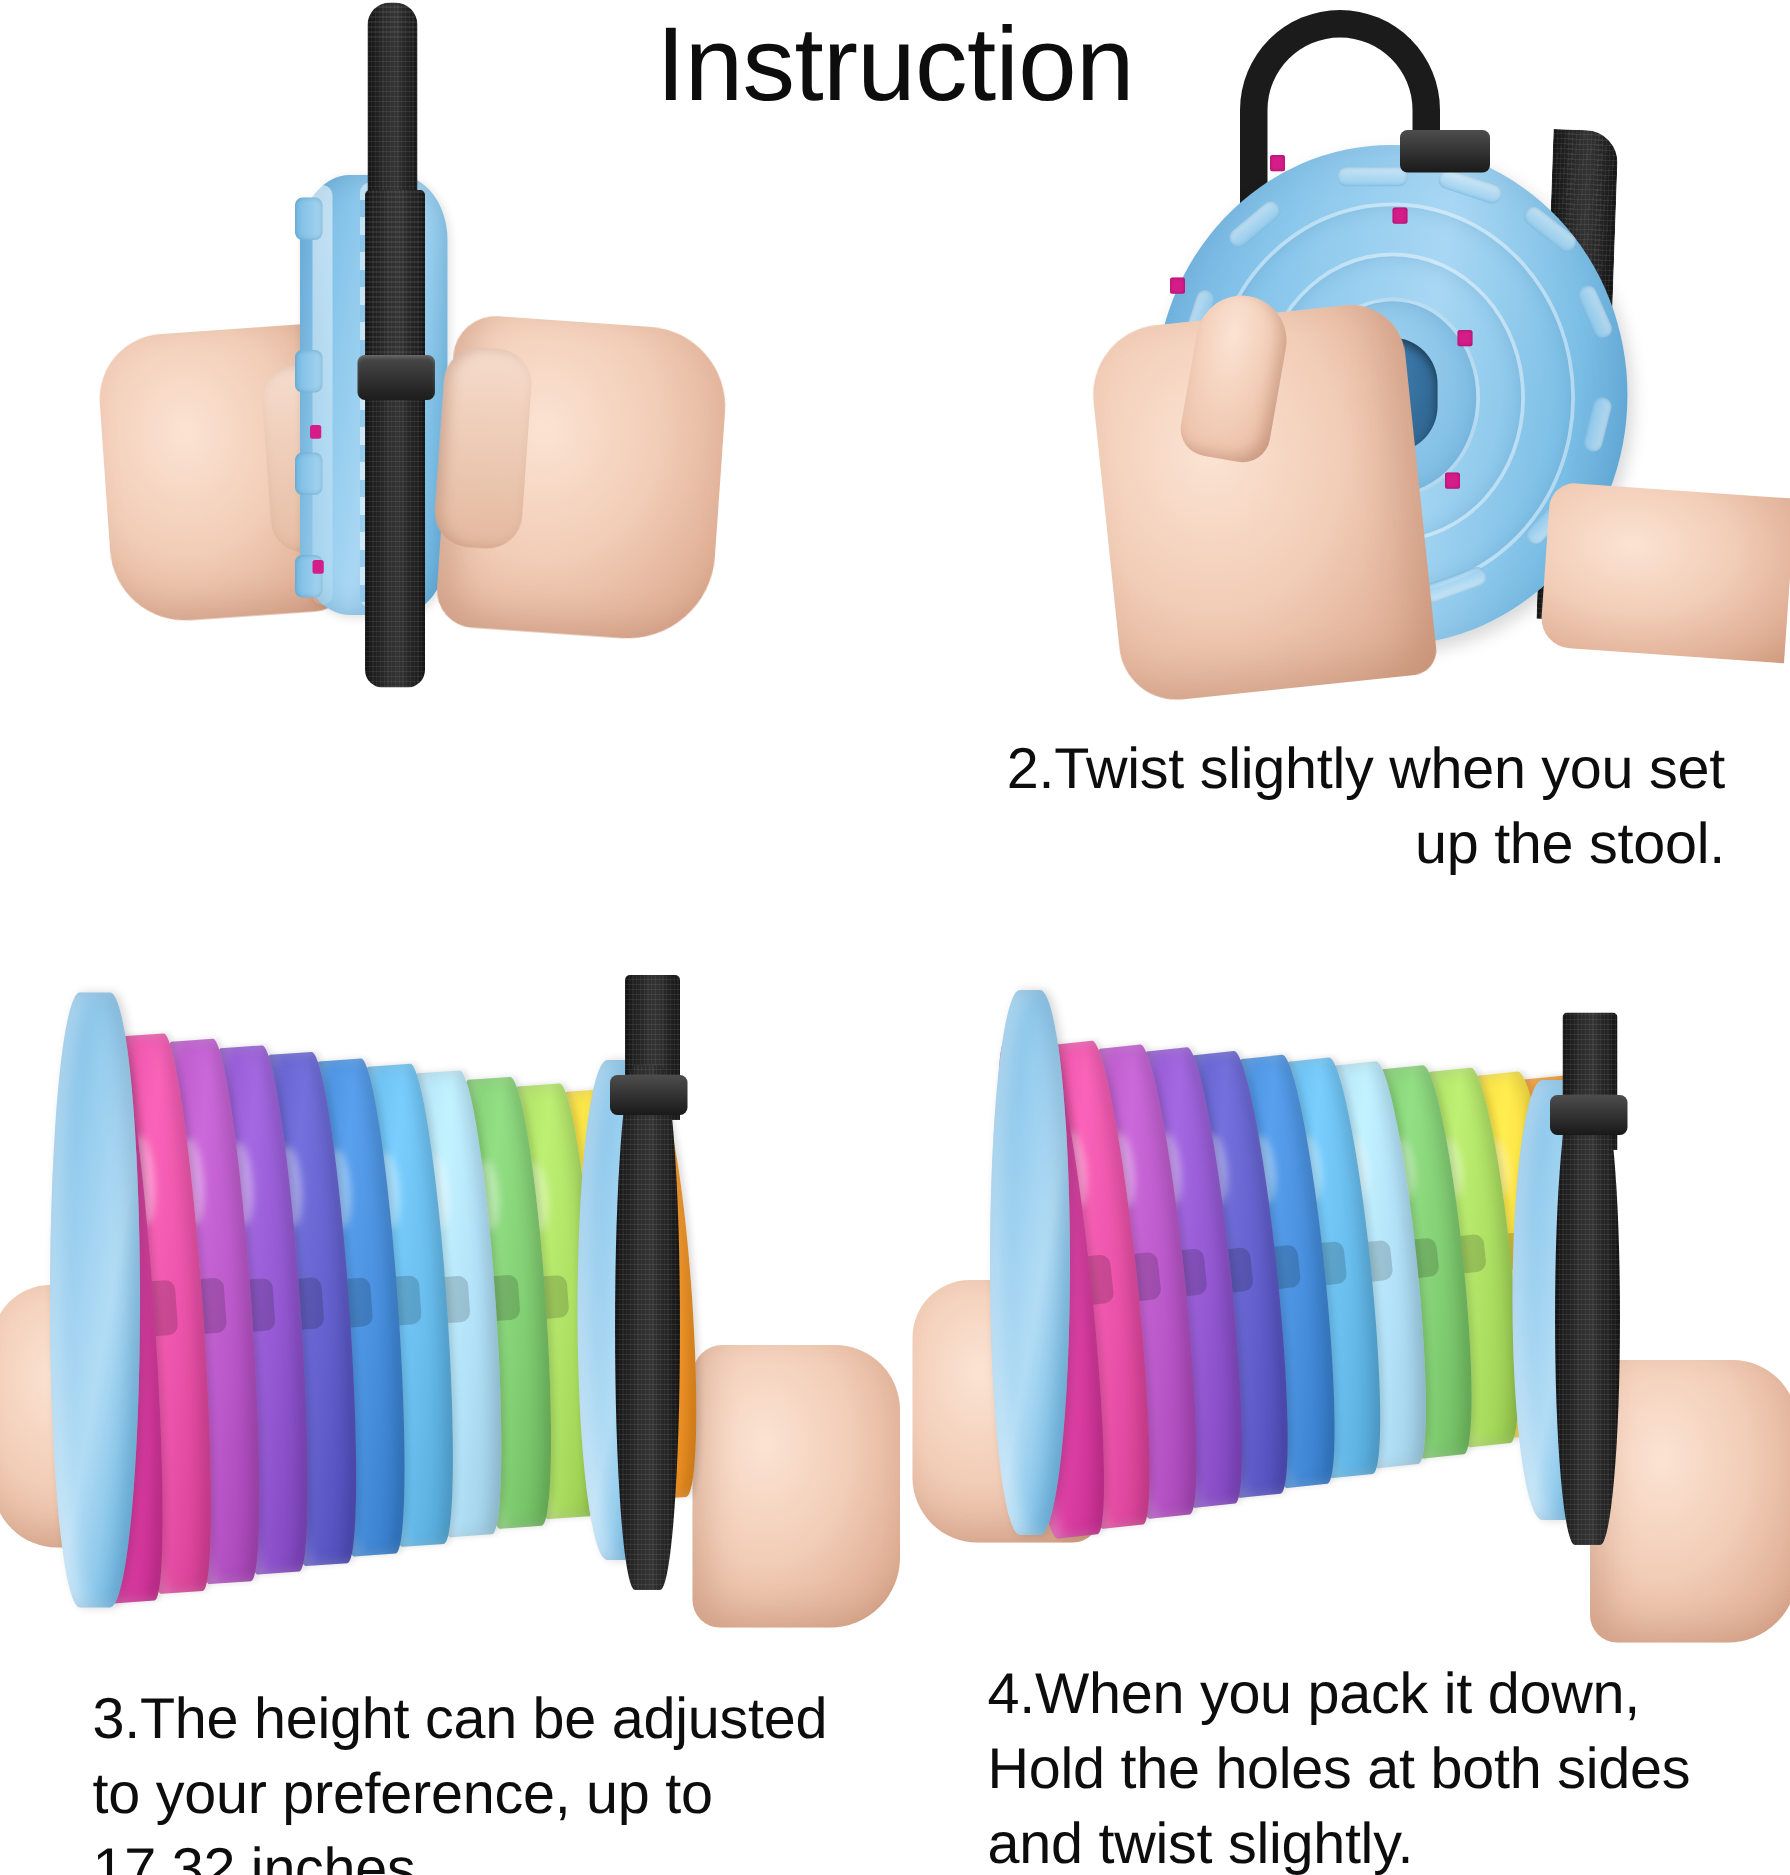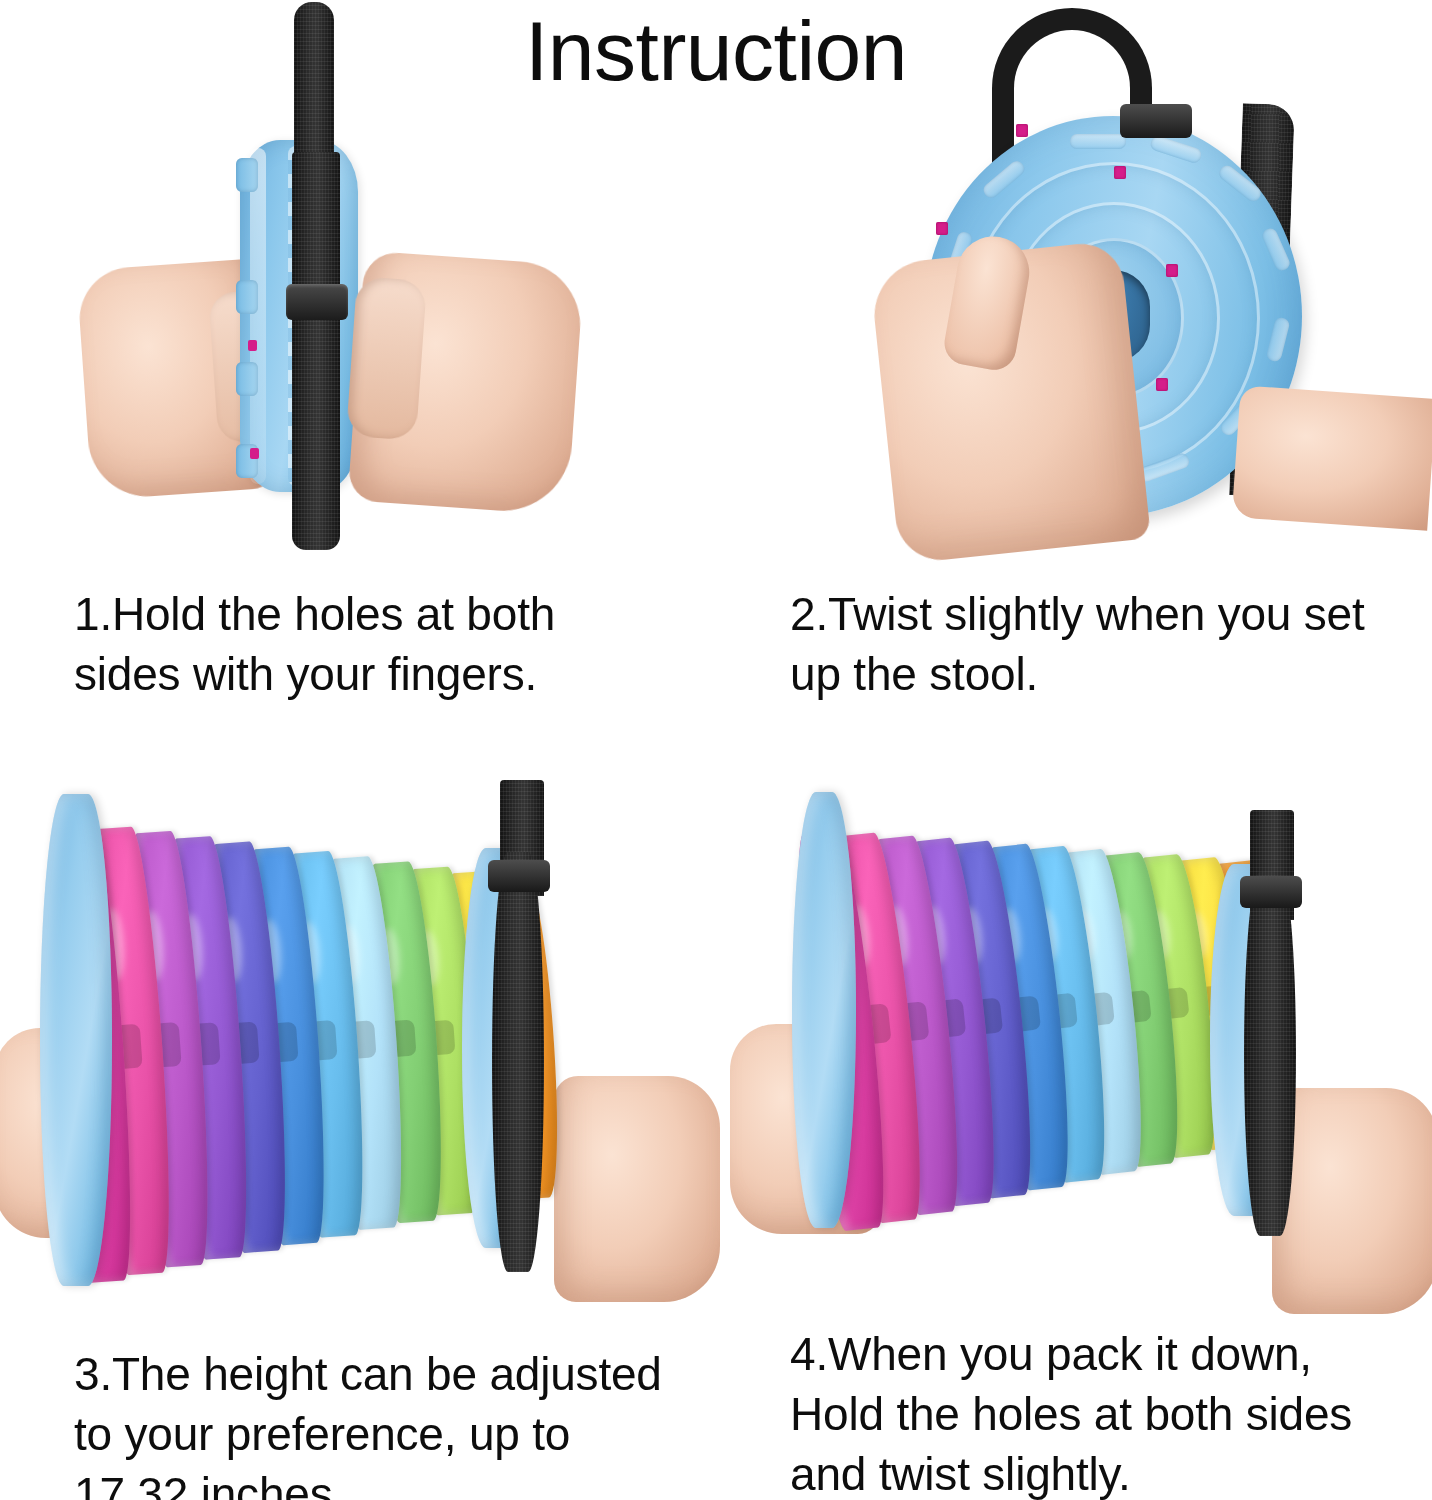--- a/index.html
+++ b/index.html
@@ -38,21 +38,21 @@
     top: 0;
     left: 0;
     width: 1432px;
     height: 1500px;
   }
   .step {
     position: absolute;
     width: 716px;
   }
   .step-1 { left: 0;   top: 96px;  height: 660px; }
-  .step-2 { left: 716px; top: 0;   height: 756px; }
+  .step-2 { left: 716px; top: 0;   height: 756px; text-align: right; }
   .step-3 { left: 0;   top: 776px; height: 744px; }
   .step-4 { left: 716px; top: 756px; height: 744px; }
 
   .figure {
     position: relative;
     width: 716px;
   }
   .step-1 .figure { height: 440px; }
   .step-2 .figure { height: 560px; }
   .step-3 .figure { height: 560px; }
@@ -346,21 +346,20 @@
         <div class="s1-pin b"></div>
 
         <div class="strap-web s1-strap-loop"></div>
         <div class="strap-web s1-strap-main"></div>
         <div class="s1-buckle"></div>
 
         <div class="hand s1-hand-right"></div>
       </div>
     </div>
 
-    <div class="caption">1.Hold the holes at both sides with your fingers.</div>
   </div>
 
   <div class="step step-2">
 
     <div class="figure">
       <div class="s2-wrap">
 
         <div class="s2-strap-loop"></div>
         <div class="strap-web s2-strap-side"></div>
         <div class="s2-buckle"></div>

